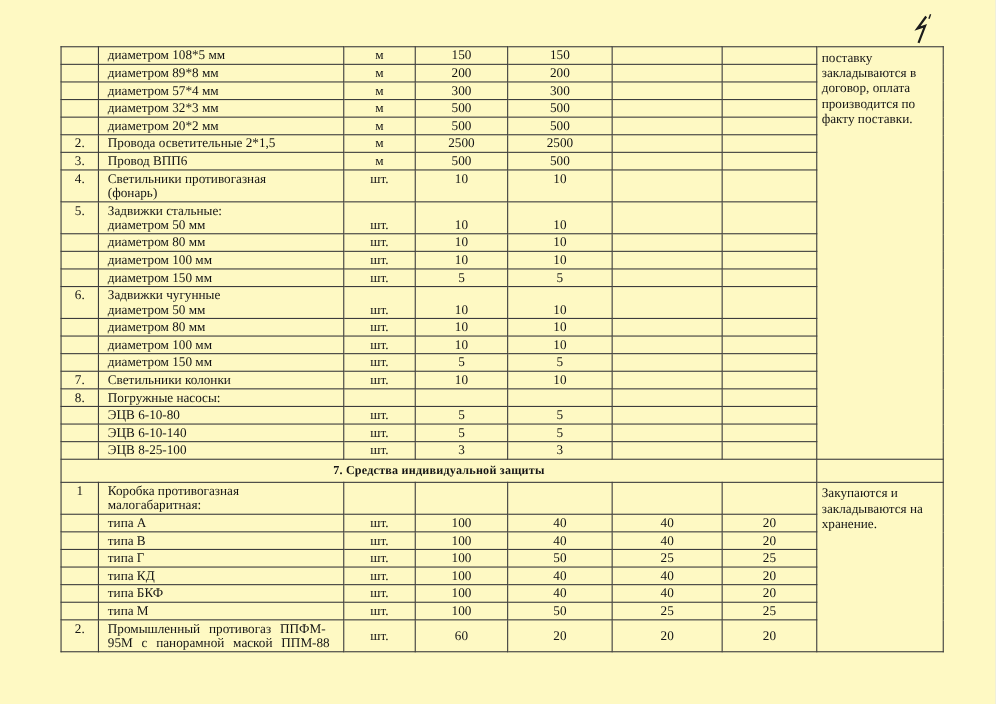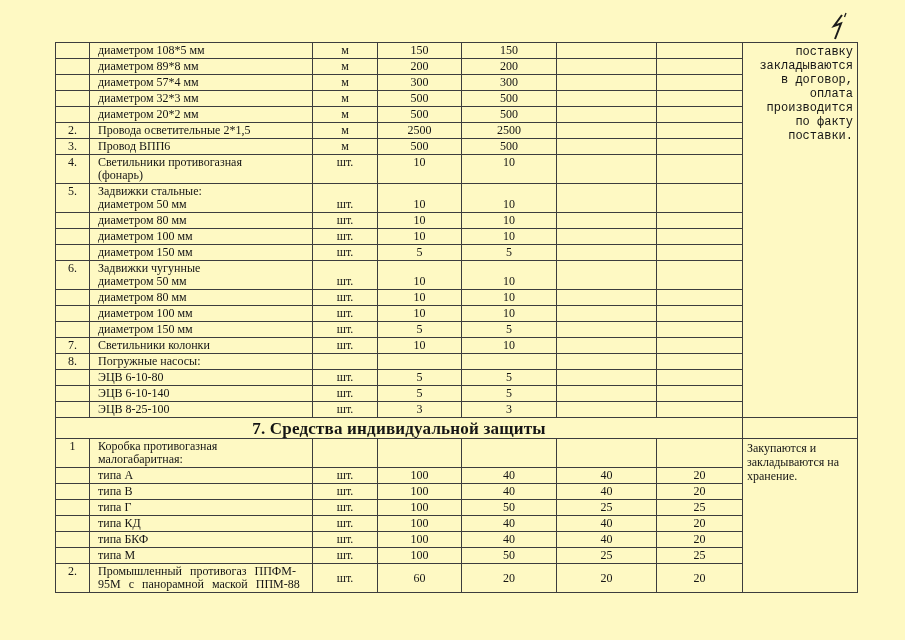--- a/index.html
+++ b/index.html
@@ -13,23 +13,23 @@
   col.c-num{width:34px;} col.c-name{width:223px;} col.c-unit{width:65px;}
   col.c-v1{width:84px;} col.c-v2{width:95px;} col.c-v3{width:100px;}
   col.c-v4{width:86px;} col.c-note{width:115px;}
   td{border:1px solid #3d3d3d;padding:1px 3px;line-height:13px;height:13px;overflow:hidden;}
   td.num{text-align:center;vertical-align:top;}
   td.name{text-align:left;padding-left:8px;vertical-align:top;white-space:pre-line;}
   td.unit,td.val{text-align:center;vertical-align:middle;}
   tr.vtop td.unit,tr.vtop td.val{vertical-align:top;}
   tr.vbot td.unit,tr.vbot td.val{vertical-align:bottom;}
   td.note{vertical-align:top;padding:2px 4px;line-height:14px;}
-  td.note-center{text-align:right;font-family:Liberation Mono, monospace;}
+  td.note-center{text-align:left;}
   td.note-left{text-align:left;margin-left:22px;}
-  td.sect{font-weight:bold;text-align:center;height:18px;font-size:17px;letter-spacing:.2px;}
+  td.sect{font-weight:bold;text-align:center;height:18px;font-size:11px;letter-spacing:.2px;}
   td.wsp{word-spacing:5px;}
 </style>
 </head>
 <body>
 
 <div class="page">
 
   <div class="hand-mark" title="4">
     <svg width="24" height="30" viewBox="0 0 24 30">
       <polyline points="14,3 6,14 13,11.5 7,27" fill="none" stroke="#1c1c1c" stroke-width="2" stroke-linejoin="miter"></polyline>

